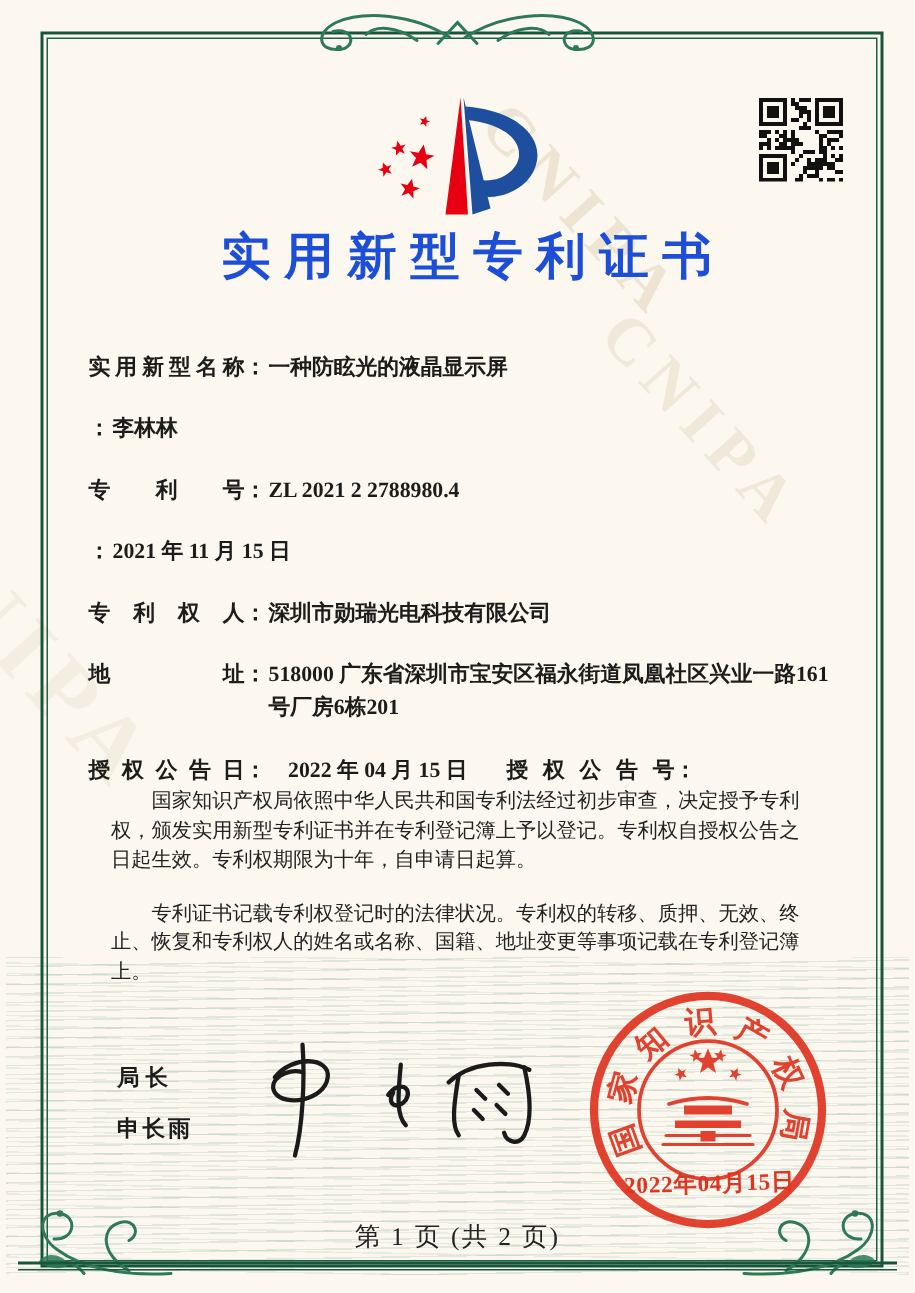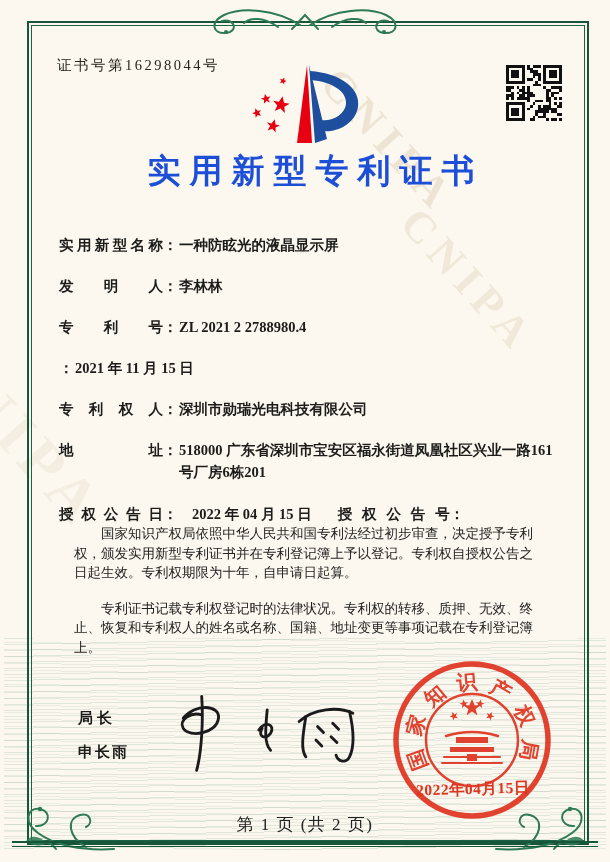--- a/index.html
+++ b/index.html
@@ -106,21 +106,20 @@
       <path d="M80,48 C62,38 60,20 74,16 C84,13 88,24 80,28"></path>
       <path d="M50,50 C44,42 34,40 26,44"></path>
     </g>
     <path d="M40,44 C34,36 24,36 20,42 C26,47 36,48 40,44 Z" fill="#2e7a54" opacity=".85"></path>
     <circle cx="34" cy="10" r="2.2" fill="#2e7a54"></circle>
   </svg>
   <div class="bottom-rule"></div>
 
   <div class="content">
 
-    <div class="cert-no">证书号第16298044号</div>
 
     <svg class="logo" width="150" height="98" viewBox="0 0 150 98">
       <defs>
         <path id="st" d="M0,-10 L2.94,-3.09 L9.51,-3.09 L4.05,1.18 L5.88,8.09 L0,4 L-5.88,8.09 L-4.05,1.18 L-9.51,-3.09 L-2.94,-3.09 Z"></path>
       </defs>
       <g fill="#e60012">
         <use href="#st" transform="translate(50,24) scale(0.38) rotate(18)"></use>
         <use href="#st" transform="translate(33,42) scale(0.52) rotate(-12)"></use>
         <use href="#st" transform="translate(48,48) scale(0.88) rotate(10)"></use>
         <use href="#st" transform="translate(24,56) scale(0.50) rotate(-20)"></use>
@@ -264,21 +263,20 @@
 
     <div class="title">实用新型专利证书</div>
 
     <div class="fields">
       <div class="frow">
         <span class="flabel">实用新型名称</span>
           <span class="fcolon"></span>
         <span class="fvalue">一种防眩光的液晶显示屏</span>
       </div>
       <div class="frow">
-        <span class="flabel">发明人</span>
           <span class="fcolon"></span>
         <span class="fvalue">李林林</span>
       </div>
       <div class="frow">
         <span class="flabel">专利号</span>
           <span class="fcolon"></span>
         <span class="fvalue">ZL 2021 2 2788980.4</span>
       </div>
       <div class="frow">
           <span class="fcolon"></span>

